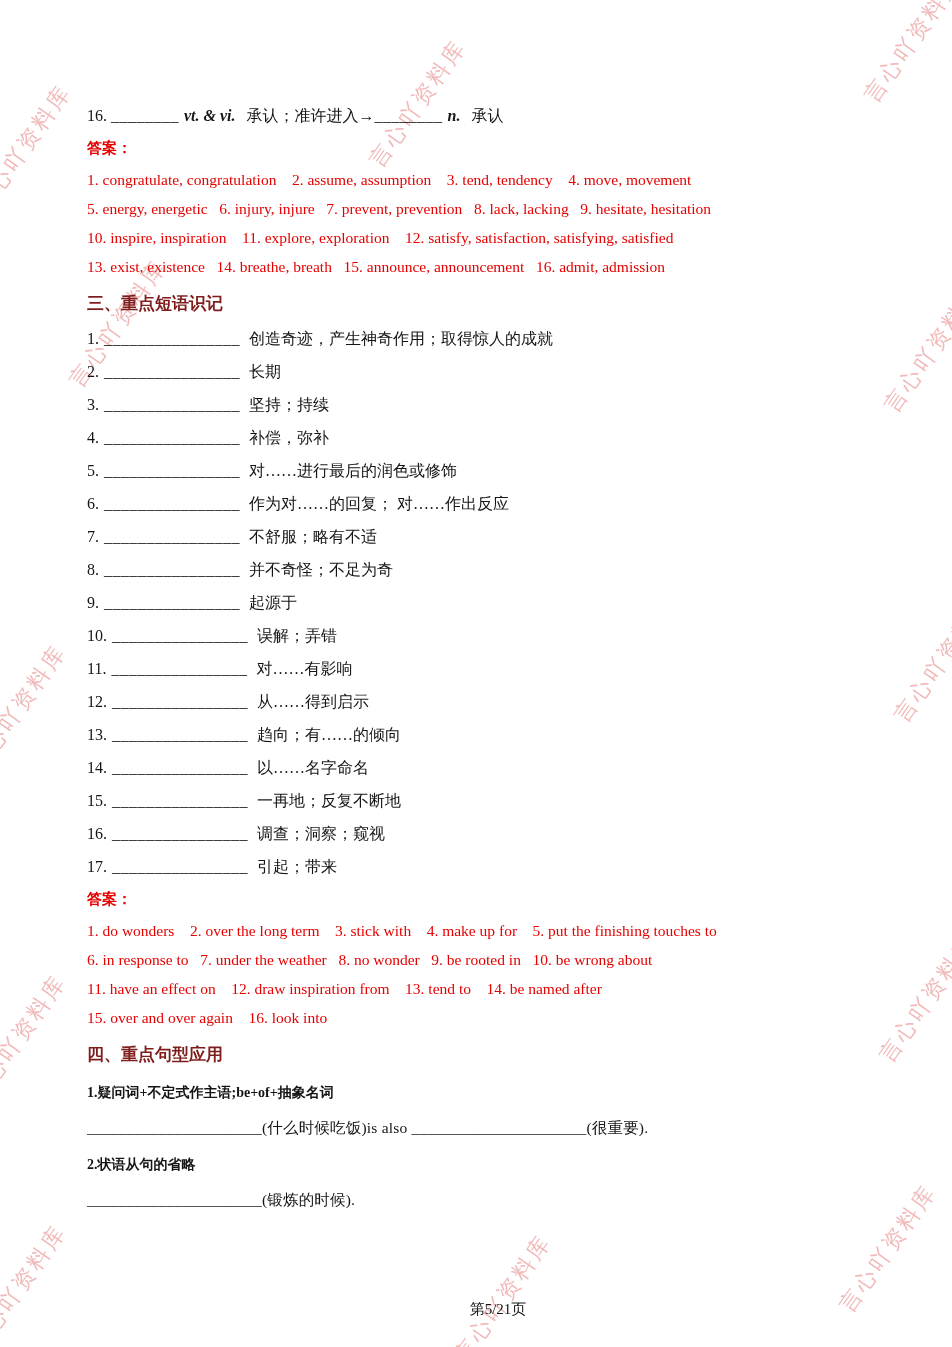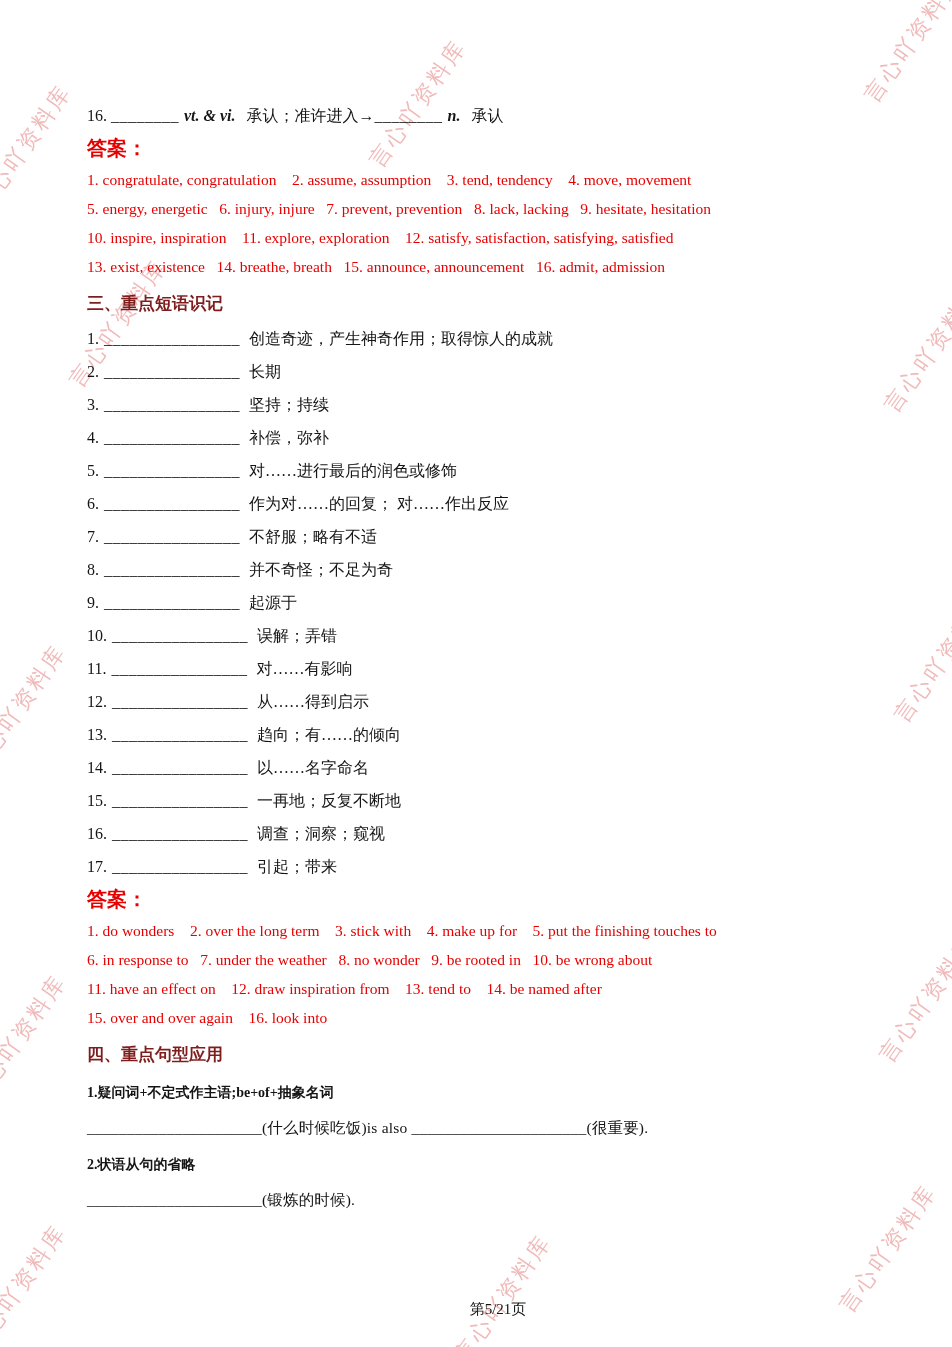--- a/index.html
+++ b/index.html
@@ -18,21 +18,21 @@
     left: 87px;
     right: 82px;
     top: 104px;
     z-index: 1;
   }
   .word-line { font-size: 16px; line-height: 24px; margin-bottom: 8px; white-space: pre; }
   .word-line .blank { letter-spacing: 0.5px; }
   .word-line .pos { font-style: italic; font-weight: bold; padding: 0 5px; margin-top: 24px; }
   .word-line .sp { padding-left: 6px; }
   .red { color: #e60000; }
-  .ans-label { font-weight: bold; font-size: 20px; line-height: 24px; margin: 4px 0 5px 0; }
+  .ans-label { font-weight: bold; font-size: 15px; line-height: 24px; margin: 4px 0 5px 0; }
   .ans-line { font-size: 15.5px; line-height: 29px; white-space: pre-wrap; }
   .section-title { color: #7f1d1d; font-weight: bold; font-size: 17px; line-height: 26px; margin-top: 10px; }
   .phrase-list { margin-top: 5px; }
   .phrase-row { font-size: 16px; height: 33px; line-height: 33px; white-space: pre; }
   .p-blank { margin: 0 9px 0 5px; letter-spacing: 0.5px; }
   .sent-title { font-weight: bold; font-size: 14px; line-height: 24px; margin-top: 13px; font-family: "Liberation Serif", "DejaVu Serif", serif; }
   .sent-line { font-size: 15.5px; line-height: 24px; margin-top: 11px; letter-spacing: 0.2px; }
   .footer { position: absolute; left: 16px; right: 0; bottom: 28px; text-align: center; font-size: 15px; z-index: 1; padding-left: 28px; }
   .wm {
     position: absolute;

